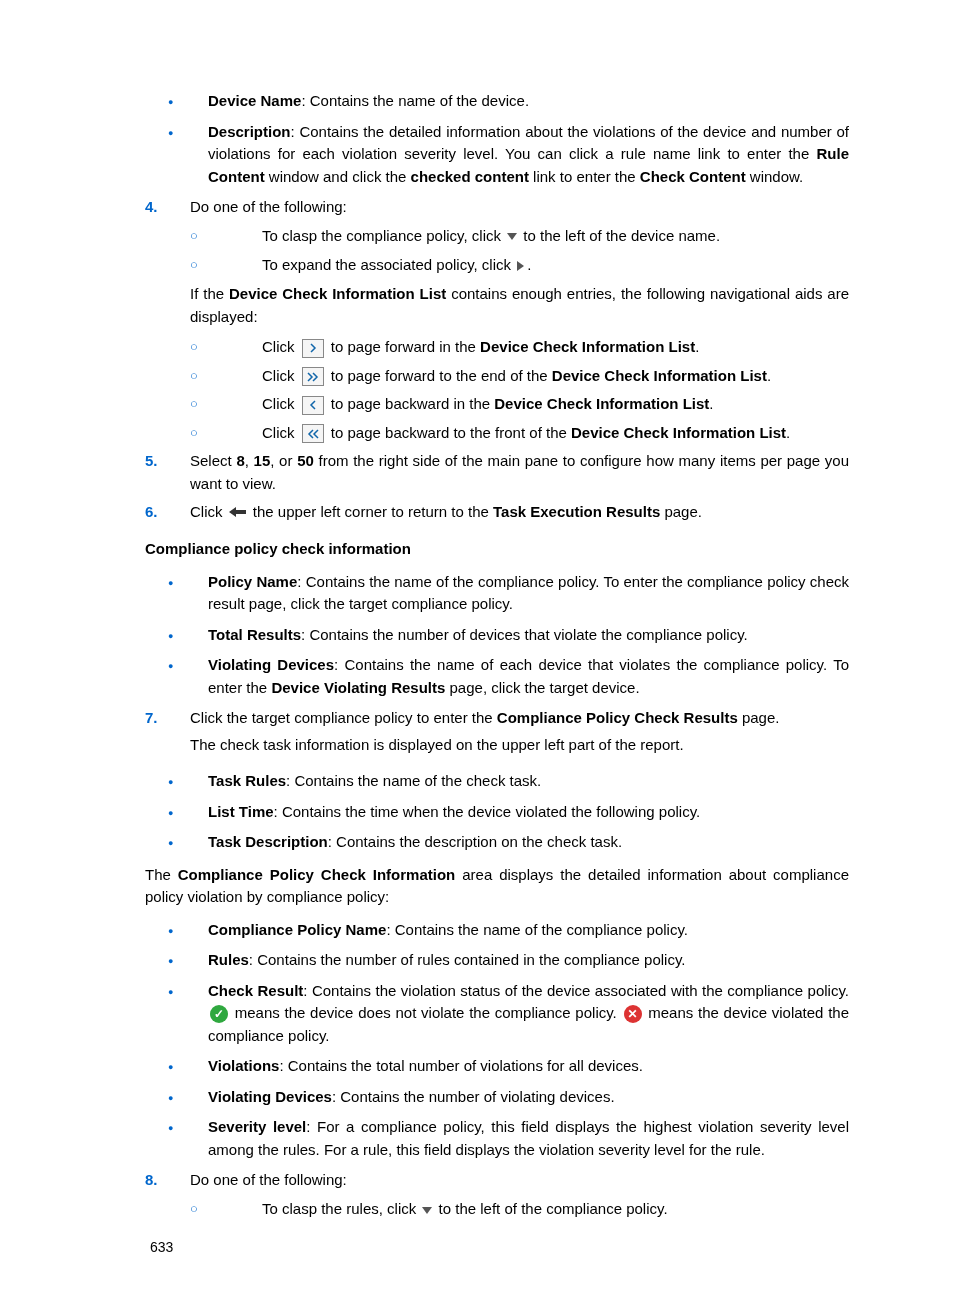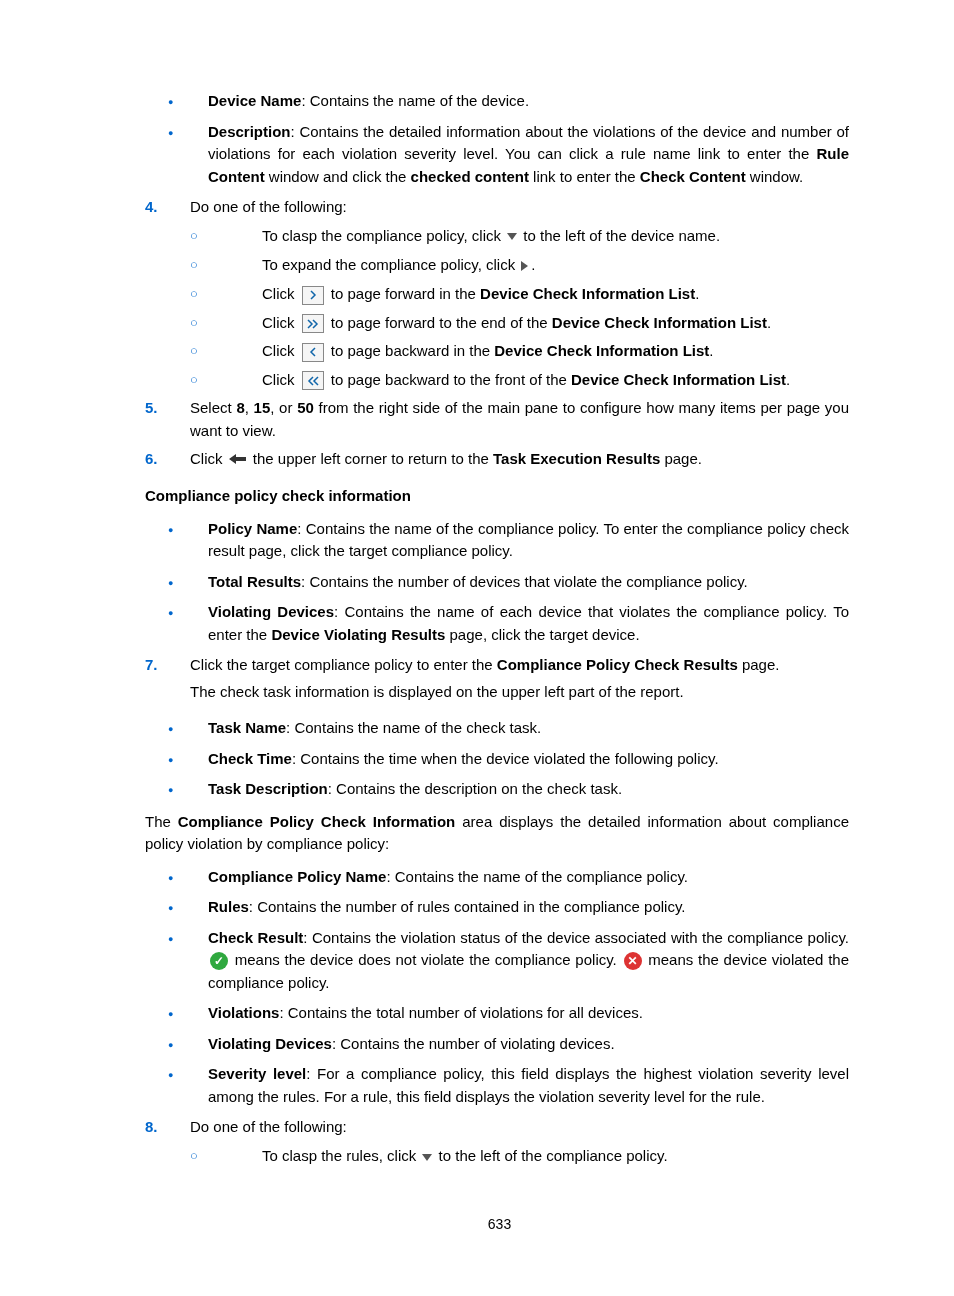--- a/index.html
+++ b/index.html
@@ -114,22 +114,21 @@
     }
     .ok { background: #2fa83f; }
     .bad { background: #d33; }
     .circle-icon .glyph {
       color: #fff;
       font-size: 12px;
       font-weight: bold;
       line-height: 1;
     }
     .page-num {
-      text-align: center;
-      margin-top: 46px;
+      margin-top: 16px;
       font-size: 14px;
     }
   </style>
 </head>
 <body>
 
 <div class="page">
 
   <div class="bullet-row">
     <div class="bullet-dot">●</div>
@@ -157,24 +156,27 @@
       <div class="circ-marker">○</div>
       <div class="circ-content">
         <span>To clasp the compliance policy, click </span><span class="tri-icon"><svg width="10" height="8">
               <polygon points="0,0 10,0 5,7" fill="#555"></polygon>
             </svg></span><span> to the left of the device name.</span>
       </div>
     </div>
     <div class="circ-row">
       <div class="circ-marker">○</div>
       <div class="circ-content">
-        <span>To expand the compliance policy, click </span><span class="tri-icon"><svg width="8" height="10">
+        <span>To expand the associated policy, click </span><span class="tri-icon"><svg width="8" height="10">
               <polygon points="0,0 7,5 0,10" fill="#555"></polygon>
             </svg></span><span>.</span>
       </div>
+    </div>
+    <div class="para-sub">
+      <span>If the </span><b>Device Check Information List</b><span> contains enough entries, the following navigational aids are displayed:</span>
     </div>
     <div class="circ-row">
       <div class="circ-marker">○</div>
       <div class="circ-content">
         <span>Click </span><span class="icon-box">
             <svg width="8" height="10">
               <path d="M2 1 L6 5 L2 9" stroke="#16a" stroke-width="1.5" fill="none"></path>
             </svg>
           </span><span> to page forward in the </span><b>Device Check Information List</b><span>.</span>
       </div>
@@ -245,25 +247,25 @@
   <div class="num-row">
     <div class="num-marker">7.</div>
     <div class="num-content">
       <div><span>Click the target compliance policy to enter the </span><b>Compliance Policy Check Results</b><span> page.</span></div>
       <div class="para-sub">The check task information is displayed on the upper left part of the report.</div>
     </div>
   </div>
 
   <div class="bullet-row">
     <div class="bullet-dot">●</div>
-    <div class="bullet-content"><b>Task Name</b><span>: Contains the name of the check task.</span></div>
-  </div>
-  <div class="bullet-row">
-    <div class="bullet-dot">●</div>
-    <div class="bullet-content"><b>Check Time</b><span>: Contains the time when the device violated the following policy.</span></div>
+    <div class="bullet-content"><b>Task Rules</b><span>: Contains the name of the check task.</span></div>
+  </div>
+  <div class="bullet-row">
+    <div class="bullet-dot">●</div>
+    <div class="bullet-content"><b>List Time</b><span>: Contains the time when the device violated the following policy.</span></div>
   </div>
   <div class="bullet-row">
     <div class="bullet-dot">●</div>
     <div class="bullet-content"><b>Task Description</b><span>: Contains the description on the check task.</span></div>
   </div>
 
   <div class="body-para">
     <span>The </span><b>Compliance Policy Check Information</b><span> area displays the detailed information about compliance policy violation by compliance policy:</span>
   </div>
 

